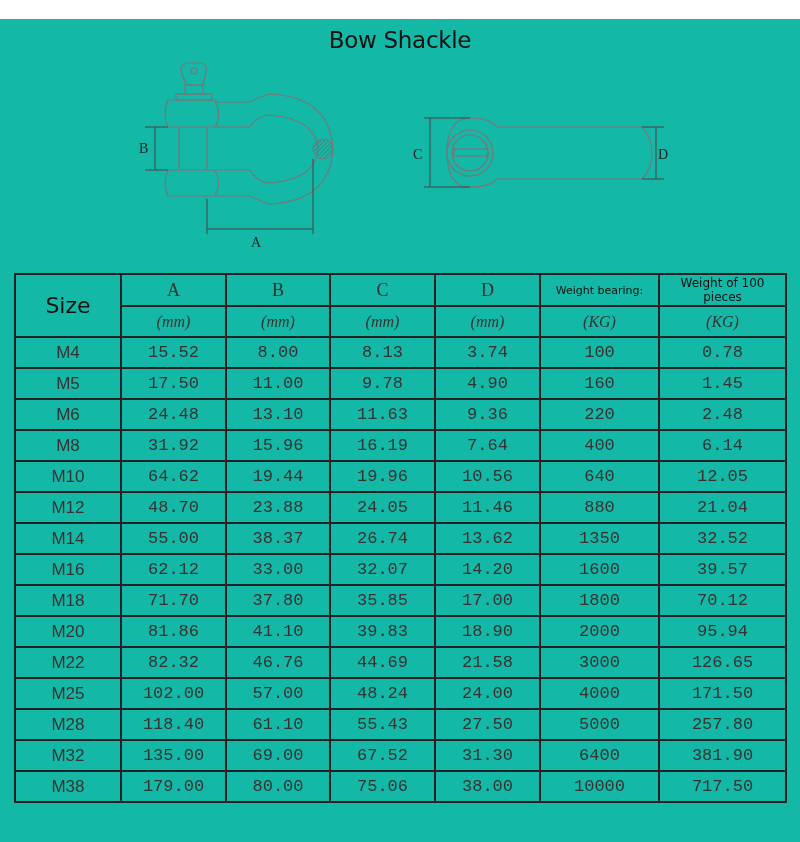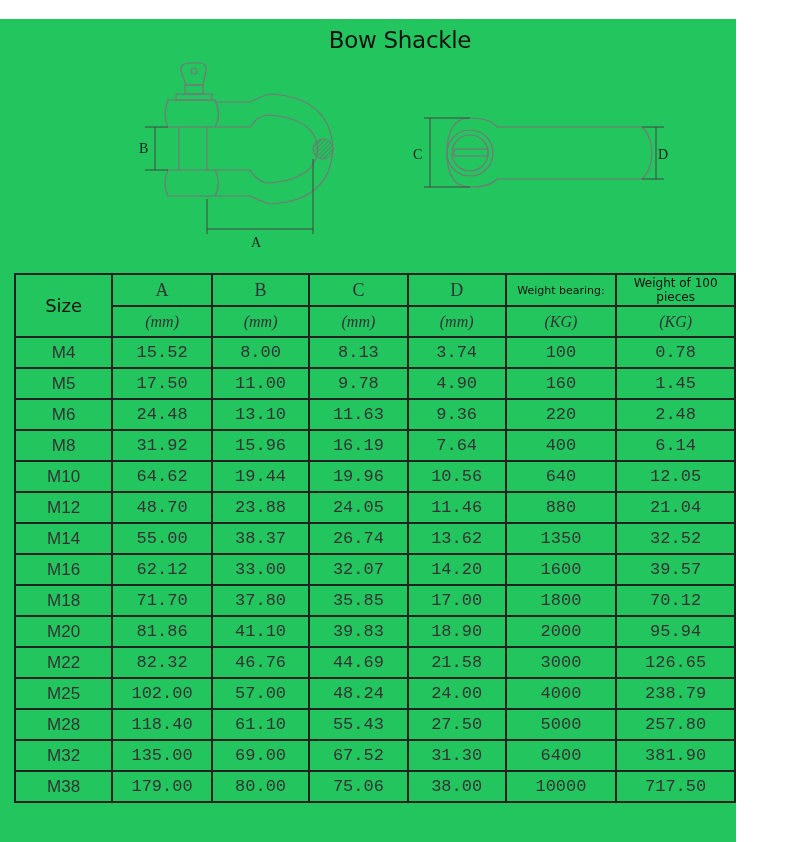--- a/index.html
+++ b/index.html
@@ -1,24 +1,24 @@
 <!DOCTYPE html>
 <html><head>
 <meta charset="utf-8">
 <style>
   html, body { margin: 0; padding: 0; }
   body { width: 800px; height: 842px; background: #ffffff; position: relative; overflow: hidden; }
-  .sheet { position: absolute; left: 0; top: 19px; width: 736px; height: 823px; background: #22c55e; }
+  .sheet { position: absolute; left: 0; top: 19px; width: 800px; height: 823px; background: #14b8a6; }
   .title { position: absolute; left: 0; top: 8px; width: 800px; text-align: center;
            font-family: "DejaVu Sans", sans-serif; font-size: 23px; color: #111; letter-spacing: -0.3px; }
   .diagram { position: absolute; left: 0; top: 0; }
   table.spec { position: absolute; left: 14px; top: 254px; border-collapse: collapse; table-layout: fixed; }
   table.spec td { border: 2px solid #222; text-align: center; padding: 0; height: 29px;
                   font-family: "Liberation Mono", "DejaVu Sans Mono", monospace; font-size: 17px; color: #333; }
-  table.spec td.size-head { font-family: "DejaVu Sans", sans-serif; font-size: 18px; color: #111; font-weight: 500; }
+  table.spec td.size-head { font-family: "DejaVu Sans", sans-serif; font-size: 22px; color: #111; font-weight: 500; }
   table.spec td.col-head { font-family: "Liberation Serif", serif; font-size: 18px; color: #333; height: 30px; }
   table.spec td.col-head.sans { font-family: "DejaVu Sans", sans-serif; font-size: 11px; color: #111; }
   table.spec td.col-head.sans.small { font-size: 12px; }
   table.spec td.unit { font-family: "Liberation Serif", serif; font-size: 16px; color: #333; font-style: italic; }
   table.spec td.size { font-family: Liberation Sans, sans-serif; }
 </style>
 </head>
 <body>
 
 <div class="sheet">
@@ -207,21 +207,21 @@
           <td>3000</td>
           <td>126.65</td>
         </tr>
         <tr>
           <td class="size">M25</td>
           <td>102.00</td>
           <td>57.00</td>
           <td>48.24</td>
           <td>24.00</td>
           <td>4000</td>
-          <td>238.79</td>
+          <td>171.50</td>
         </tr>
         <tr>
           <td class="size">M28</td>
           <td>118.40</td>
           <td>61.10</td>
           <td>55.43</td>
           <td>27.50</td>
           <td>5000</td>
           <td>257.80</td>
         </tr>

